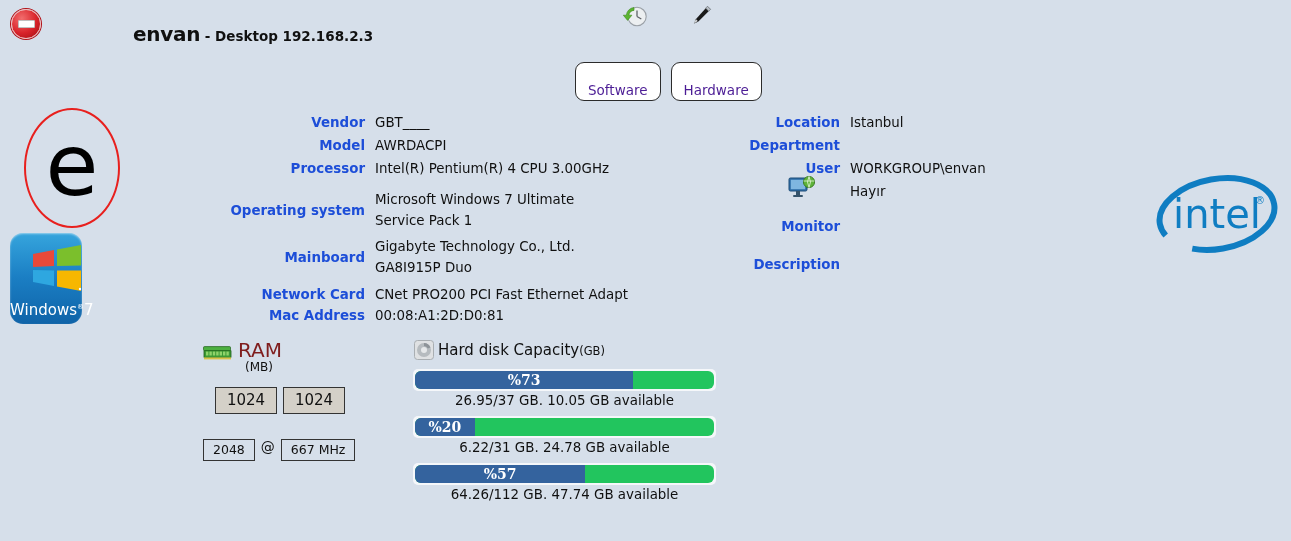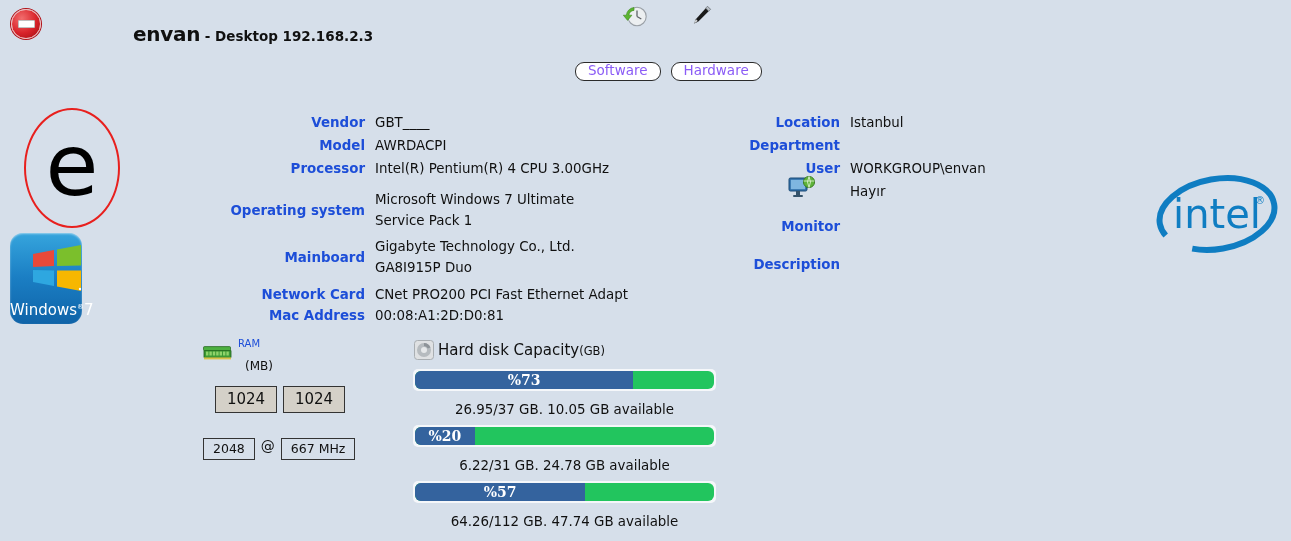--- a/index.html
+++ b/index.html
@@ -46,22 +46,22 @@
   .icon-pen     { position: absolute; left: 688px; top: 3px; width: 26px; height: 26px; }
 
   
   .btnrow { position: absolute; left: 575px; top: 62px; display: flex; gap: 10px; }
   .pillbtn {
     background: #ffffff;
     border: 1.3px solid #2b2b2b;
     border-radius: 9px;
     font-family: "DejaVu Sans", sans-serif;
     font-size: 13.5px;
-    color: #8b5cf6;
-    padding: 0 12px 3px 12px;
+    color: #4c1d95;
+    padding: 20px 12px 3px 12px;
     line-height: 14px;
     cursor: pointer;
   }
 
   
   .e-logo {
     position: absolute; left: 24px; top: 108px;
     width: 92px; height: 116px;
     border: 2.2px solid #e8201e;
     border-radius: 50%;
@@ -105,21 +105,21 @@
 
   .row-tall .ikey, .row-tall .ival { line-height: 21px; }
   .row-tall .ikey { display: flex; align-items: center; justify-content: flex-end; }
 
   .icon-netmon { position: absolute; left: 788px; top: 175px; width: 28px; height: 24px; }
 
   
   .ram-wrap { position: absolute; left: 203px; top: 338px; }
   .ram-head { display: flex; align-items: flex-start; }
   .ram-icon { width: 30px; height: 16px; margin-top: 7px; margin-right: 5px; }
-  .ram-title { font-size: 10px; color: #1d4ed8; }
+  .ram-title { font-size: 20px; color: #7f1d1d; }
   .ram-unit { font-size: 12px; color: #101010; margin-left: 42px; position: relative; top: -2px;}
   .ram-boxes { margin-top: 11px; display: flex; gap: 6px; padding-left: 12px; }
   .ram-box {
     background: #d4d0c8; border: 1.4px solid #333;
     min-width: 46px; text-align: center;
     font-size: 15px; padding: 3px 7px 4px 7px; color: #101010;
   }
   .ram-row2 { margin-top: 25px; display: flex; align-items: flex-start; gap: 6px; }
   .ram-small {
     background: transparent; border: 1.4px solid #333;
@@ -150,21 +150,21 @@
     background: #34639e; height: 100%;
     display: flex; align-items: center; justify-content: center;
     border-radius: 3px 0 0 3px;
   }
   .bar-fill span {
     color: #ffffff; font-size: 14px; font-weight: bold;
     font-family: "DejaVu Serif", serif;
   }
   .bar-caption {
     text-align: center; font-size: 13.4px; color: #101010;
-    margin-top: 11px; width: 303px;
+    margin-top: 2px; width: 303px;
   }
 </style>
 </head>
 <body>
 
 <div class="page">
 
   <div class="block-icon">
     <div class="bar"></div>
   </div>

